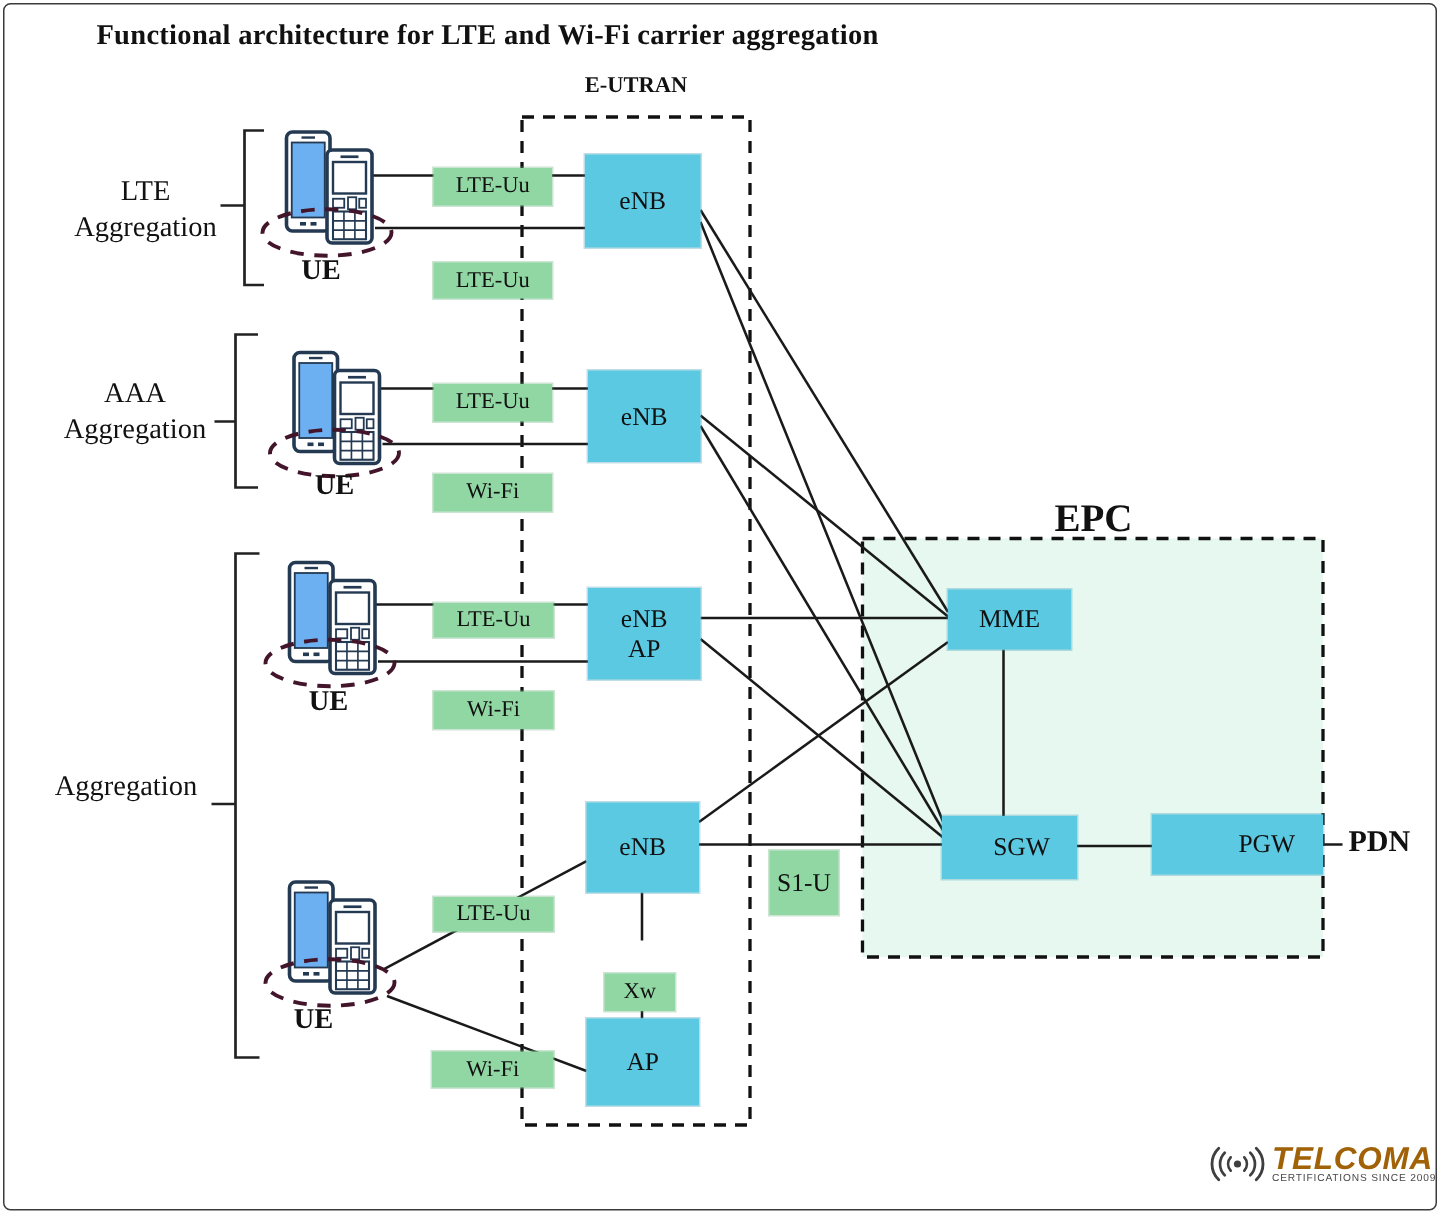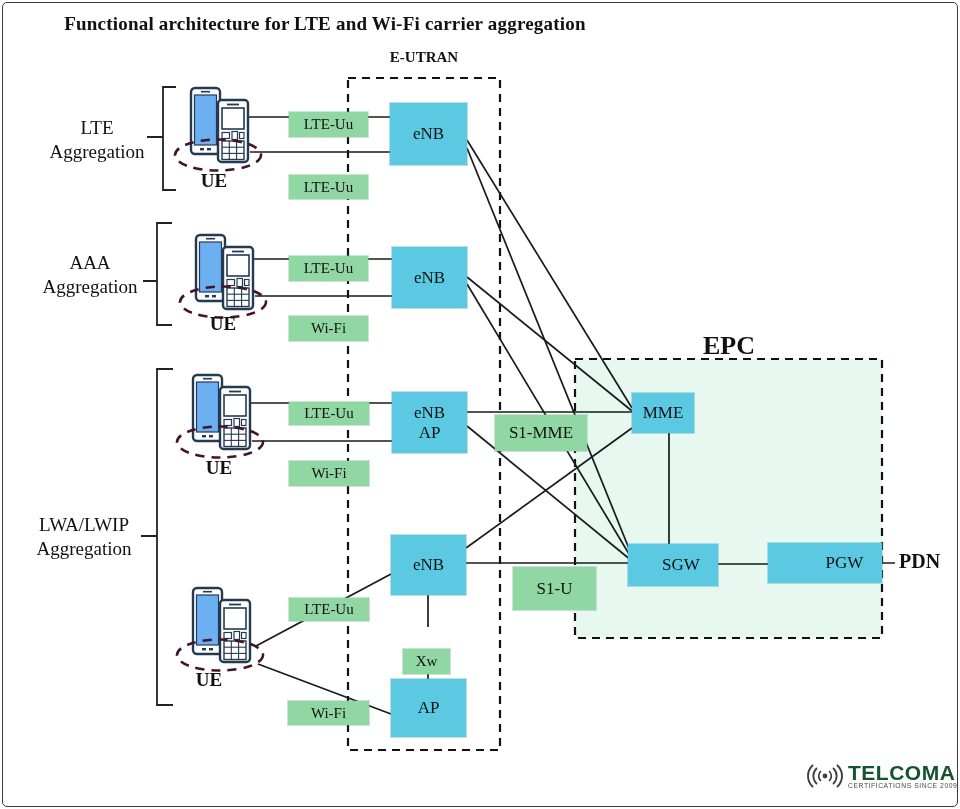--- a/index.html
+++ b/index.html
@@ -12,21 +12,21 @@
   .region-label{font-weight:bold;font-size:15px;text-align:center;}
   .node{position:absolute;background:#5bc9e2;display:flex;align-items:center;justify-content:center;
         flex-direction:column;font-size:17px;line-height:20px;box-shadow:0 0 0 1px rgba(70,160,185,.35);}
   .ifc{position:absolute;background:#90d7a3;display:flex;align-items:center;justify-content:center;
        font-size:15px;box-shadow:0 0 0 1px rgba(110,180,130,.35);margin-top:22px;}
   .ifc.big{font-size:17px;}
   .group-label{position:absolute;text-align:center;font-size:19px;line-height:24px;}
   .ue-label{position:absolute;font-weight:bold;font-size:19px;text-align:center;}
   .pdn{position:absolute;font-weight:bold;font-size:20px;}
   .logo{position:absolute;display:flex;align-items:center;gap:4px;font-family:"Liberation Sans",sans-serif;}
-  .logo .brand{font-size:21px;font-weight:bold;color:#14532d;letter-spacing:.5px;line-height:19px;}
+  .logo .brand{font-size:21px;font-weight:bold;color:#a16207;letter-spacing:.5px;line-height:19px;font-style:italic;}
   .logo .tagline{font-size:6.8px;color:#4a4a4a;letter-spacing:.55px;}
 </style>
 </head>
 <body>
 
 <div id="canvas">
 
   <svg class="layer">
     <defs>
       <g id="ue-phones">
@@ -108,50 +108,48 @@
 
   <div class="group-label" style="left:27px;top:116px;width:140px;">
     <div>LTE</div>
     <div>Aggregation</div>
   </div>
   <div class="group-label" style="left:20px;top:251px;width:140px;">
     <div>AAA</div>
     <div>Aggregation</div>
   </div>
   <div class="group-label" style="left:10px;top:513px;width:148px;">
-    <div>LWA/LWIP</div>
     <div>Aggregation</div>
   </div>
 
   <div class="ue-label" style="left:184px;top:170px;width:60px;">UE</div>
   <div class="ue-label" style="left:193px;top:313px;width:60px;">UE</div>
   <div class="ue-label" style="left:189px;top:457px;width:60px;">UE</div>
   <div class="ue-label" style="left:179px;top:669px;width:60px;">UE</div>
 
   <div class="ifc" style="left:289px;top:90px;width:79px;height:25px;">LTE-Uu</div>
   <div class="ifc" style="left:289px;top:153px;width:79px;height:24px;">LTE-Uu</div>
   <div class="ifc" style="left:289px;top:234px;width:79px;height:25px;">LTE-Uu</div>
   <div class="ifc" style="left:289px;top:294px;width:79px;height:25px;">Wi-Fi</div>
   <div class="ifc" style="left:289px;top:380px;width:80px;height:23px;">LTE-Uu</div>
   <div class="ifc" style="left:289px;top:439px;width:80px;height:25px;">Wi-Fi</div>
   <div class="ifc" style="left:289px;top:576px;width:80px;height:23px;">LTE-Uu</div>
   <div class="ifc" style="left:288px;top:679px;width:81px;height:24px;">Wi-Fi</div>
-  <div class="ifc big" style="left:495px;top:393px;width:92px;height:36px;">S1-MME</div>
-  <div class="ifc big" style="left:513px;top:545px;width:83px;height:43px;">S1-U</div>
+  <div class="ifc big" style="left:513px;top:545px;width:46px;height:43px;">S1-U</div>
   <div class="ifc" style="left:403px;top:627px;width:47px;height:25px;">Xw</div>
 
   <div class="node" style="left:390px;top:103px;width:77px;height:62px;">eNB</div>
   <div class="node" style="left:392px;top:247px;width:75px;height:61px;">eNB</div>
   <div class="node" style="left:392px;top:392px;width:75px;height:61px;">
     <div>eNB</div>
     <div>AP</div>
   </div>
   <div class="node" style="left:391px;top:535px;width:75px;height:60px;">eNB</div>
   <div class="node" style="left:391px;top:679px;width:75px;height:58px;">AP</div>
-  <div class="node" style="left:632px;top:393px;width:62px;height:40px;">MME</div>
+  <div class="node" style="left:632px;top:393px;width:82px;height:40px;">MME</div>
   <div class="node" style="left:628px;top:544px;width:74px;height:42px;padding-left:16px;">SGW</div>
   <div class="node" style="left:768px;top:543px;width:75px;height:40px;padding-left:39px;">PGW</div>
 
   <div class="pdn" style="left:899px;top:550px;">PDN</div>
 
   <div class="logo" style="left:806px;top:760px;">
     <svg width="38" height="32" viewBox="0 0 38 32">
       <g stroke="#3f3f3f" fill="none" stroke-linecap="round">
         <circle cx="19" cy="16" r="2.4" fill="#3f3f3f" stroke="none"></circle>
         <path d="M14.5,11.5 A6.5,6.5 0 0 0 14.5,20.5" stroke-width="1.7"></path>

